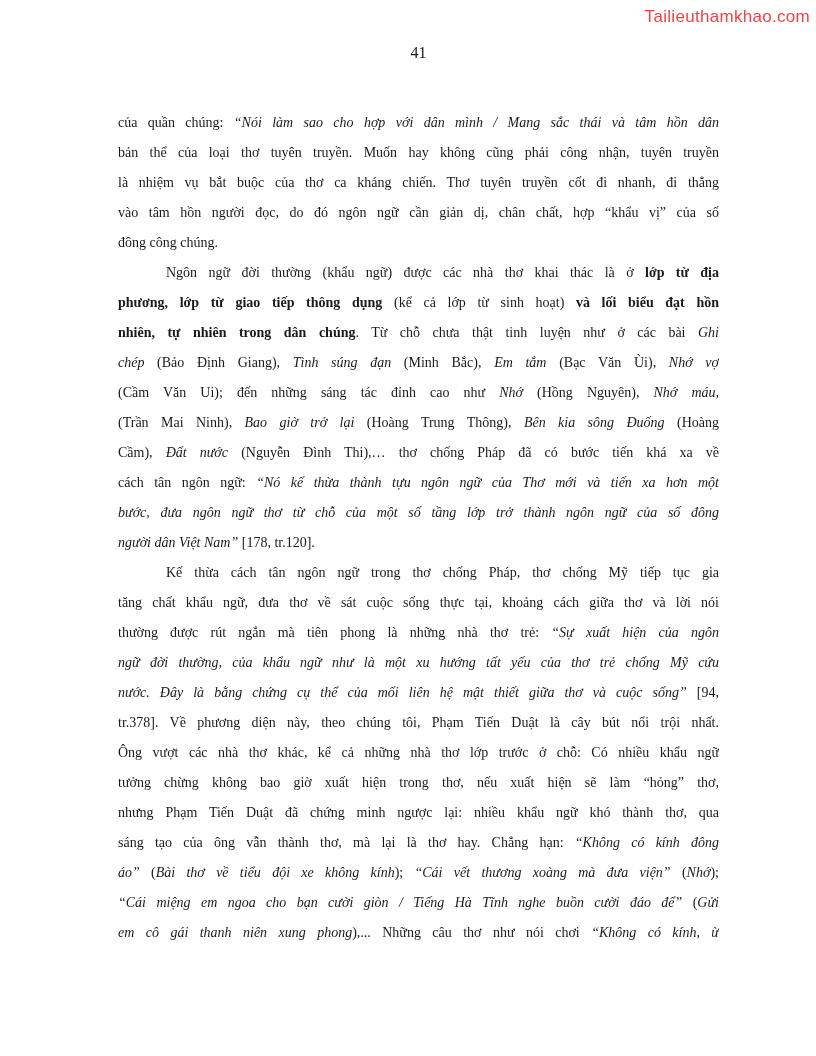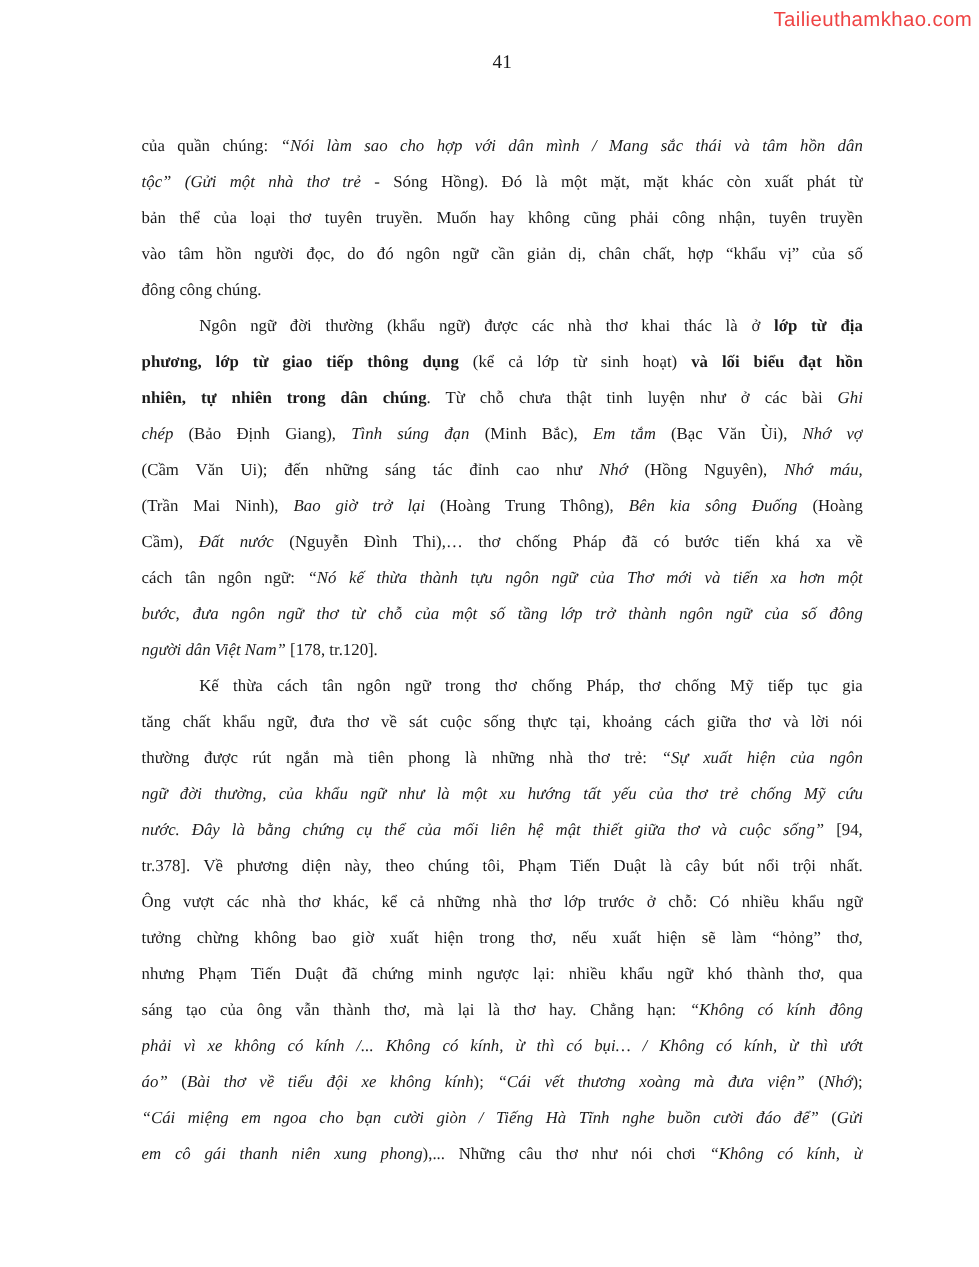--- a/index.html
+++ b/index.html
@@ -57,22 +57,22 @@
 </style>
 </head>
 <body>
 
 <div class="watermark">Tailieuthamkhao.com</div>
 
 <div class="page-number">41</div>
 
 <div class="content">
     <div class="line justified"><span class="r">của quần chúng: </span><span class="i">“Nói làm sao cho hợp với dân mình / Mang sắc thái và tâm hồn dân</span></div>
-    <div class="line justified"><span class="i">tộc” (Gửi một nhà thơ trẻ</span><span class="r"> - Sóng Hồng). Đó là một mặt, mặt khác còn xuất phát từ</span></div>
     <div class="line justified"><span class="r">bản thể của loại thơ tuyên truyền. Muốn hay không cũng phải công nhận, tuyên truyền</span></div>
+    <div class="line justified"><span class="r">là nhiệm vụ bắt buộc của thơ ca kháng chiến. Thơ tuyên truyền cốt đi nhanh, đi thẳng</span></div>
     <div class="line justified"><span class="r">vào tâm hồn người đọc, do đó ngôn ngữ cần giản dị, chân chất, hợp “khẩu vị” của số</span></div>
     <div class="line last"><span class="r">đông công chúng.</span></div>
     <div class="line indent justified"><span class="r">Ngôn ngữ đời thường (khẩu ngữ) được các nhà thơ khai thác là ở </span><span class="b">lớp từ địa</span></div>
     <div class="line justified"><span class="b">phương, lớp từ giao tiếp thông dụng </span><span class="r">(kể cả lớp từ sinh hoạt) </span><span class="b">và lối biểu đạt hồn</span></div>
     <div class="line justified"><span class="b">nhiên, tự nhiên trong dân chúng</span><span class="r">. Từ chỗ chưa thật tinh luyện như ở các bài </span><span class="i">Ghi</span></div>
     <div class="line justified"><span class="i">chép</span><span class="r"> (Bảo Định Giang), </span><span class="i">Tình súng đạn</span><span class="r"> (Minh Bắc), </span><span class="i">Em tắm</span><span class="r"> (Bạc Văn Ùi), </span><span class="i">Nhớ vợ</span></div>
     <div class="line justified"><span class="r">(Cầm Văn Ui); đến những sáng tác đỉnh cao như </span><span class="i">Nhớ</span><span class="r"> (Hồng Nguyên), </span><span class="i">Nhớ máu,</span></div>
     <div class="line justified"><span class="r">(Trần Mai Ninh), </span><span class="i">Bao giờ trở lại</span><span class="r"> (Hoàng Trung Thông), </span><span class="i">Bên kia sông Đuống</span><span class="r"> (Hoàng</span></div>
     <div class="line justified"><span class="r">Cầm), </span><span class="i">Đất nước</span><span class="r"> (Nguyễn Đình Thi),… thơ chống Pháp đã có bước tiến khá xa về</span></div>
     <div class="line justified"><span class="r">cách tân ngôn ngữ: </span><span class="i">“Nó kế thừa thành tựu ngôn ngữ của Thơ mới và tiến xa hơn một</span></div>
@@ -81,17 +81,16 @@
     <div class="line indent justified"><span class="r">Kế thừa cách tân ngôn ngữ trong thơ chống Pháp, thơ chống Mỹ tiếp tục gia</span></div>
     <div class="line justified"><span class="r">tăng chất khẩu ngữ, đưa thơ về sát cuộc sống thực tại, khoảng cách giữa thơ và lời nói</span></div>
     <div class="line justified"><span class="r">thường được rút ngắn mà tiên phong là những nhà thơ trẻ: </span><span class="i">“Sự xuất hiện của ngôn</span></div>
     <div class="line justified"><span class="i">ngữ đời thường, của khẩu ngữ như là một xu hướng tất yếu của thơ trẻ chống Mỹ cứu</span></div>
     <div class="line justified"><span class="i">nước. Đây là bằng chứng cụ thể của mối liên hệ mật thiết giữa thơ và cuộc sống” </span><span class="r">[94,</span></div>
     <div class="line justified"><span class="r">tr.378]. Về phương diện này, theo chúng tôi, Phạm Tiến Duật là cây bút nổi trội nhất.</span></div>
     <div class="line justified"><span class="r">Ông vượt các nhà thơ khác, kể cả những nhà thơ lớp trước ở chỗ: Có nhiều khẩu ngữ</span></div>
     <div class="line justified"><span class="r">tưởng chừng không bao giờ xuất hiện trong thơ, nếu xuất hiện sẽ làm “hỏng” thơ,</span></div>
     <div class="line justified"><span class="r">nhưng Phạm Tiến Duật đã chứng minh ngược lại: nhiều khẩu ngữ khó thành thơ, qua</span></div>
     <div class="line justified"><span class="r">sáng tạo của ông vẫn thành thơ, mà lại là thơ hay. Chẳng hạn: </span><span class="i">“Không có kính đông</span></div>
-    <div class="line justified"><span class="i">phải vì xe không có kính /... Không có kính, ừ thì có bụi… / Không có kính, ừ thì ướt</span></div>
     <div class="line justified"><span class="i">áo” </span><span class="r">(</span><span class="i">Bài thơ về tiểu đội xe không kính</span><span class="r">); </span><span class="i">“Cái vết thương xoàng mà đưa viện” </span><span class="r">(</span><span class="i">Nhớ</span><span class="r">);</span></div>
     <div class="line justified"><span class="i">“Cái miệng em ngoa cho bạn cười giòn / Tiếng Hà Tĩnh nghe buồn cười đáo để” </span><span class="r">(</span><span class="i">Gửi</span></div>
     <div class="line justified"><span class="i">em cô gái thanh niên xung phong</span><span class="r">),... Những câu thơ như nói chơi </span><span class="i">“Không có kính, ừ</span></div>
   </div>
 
 </body></html>

